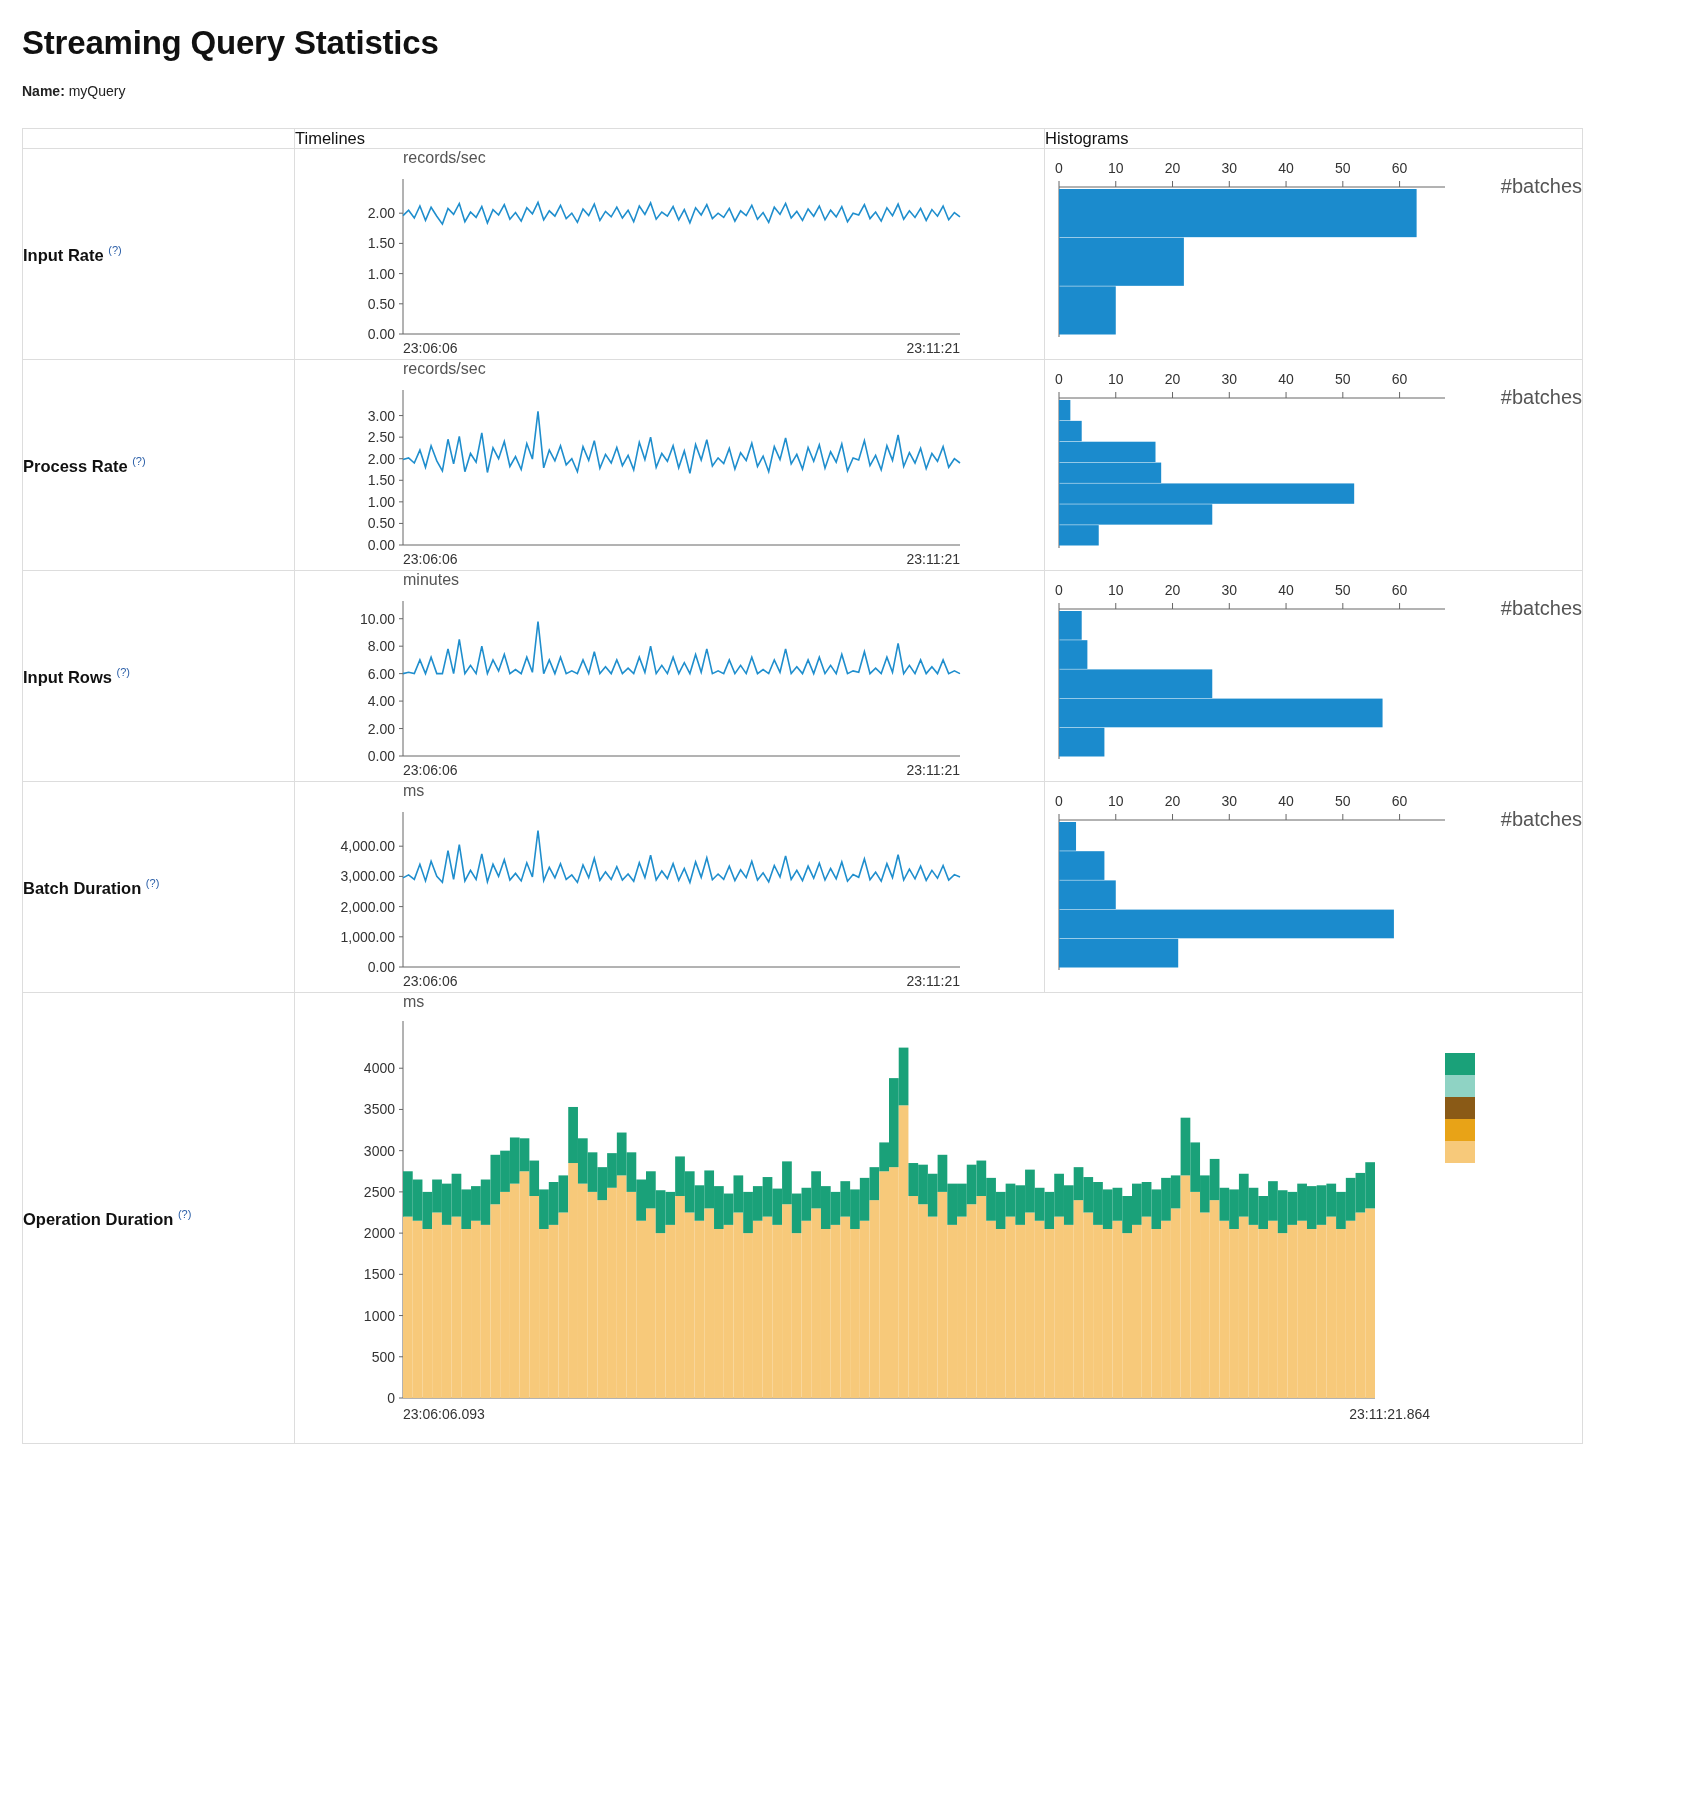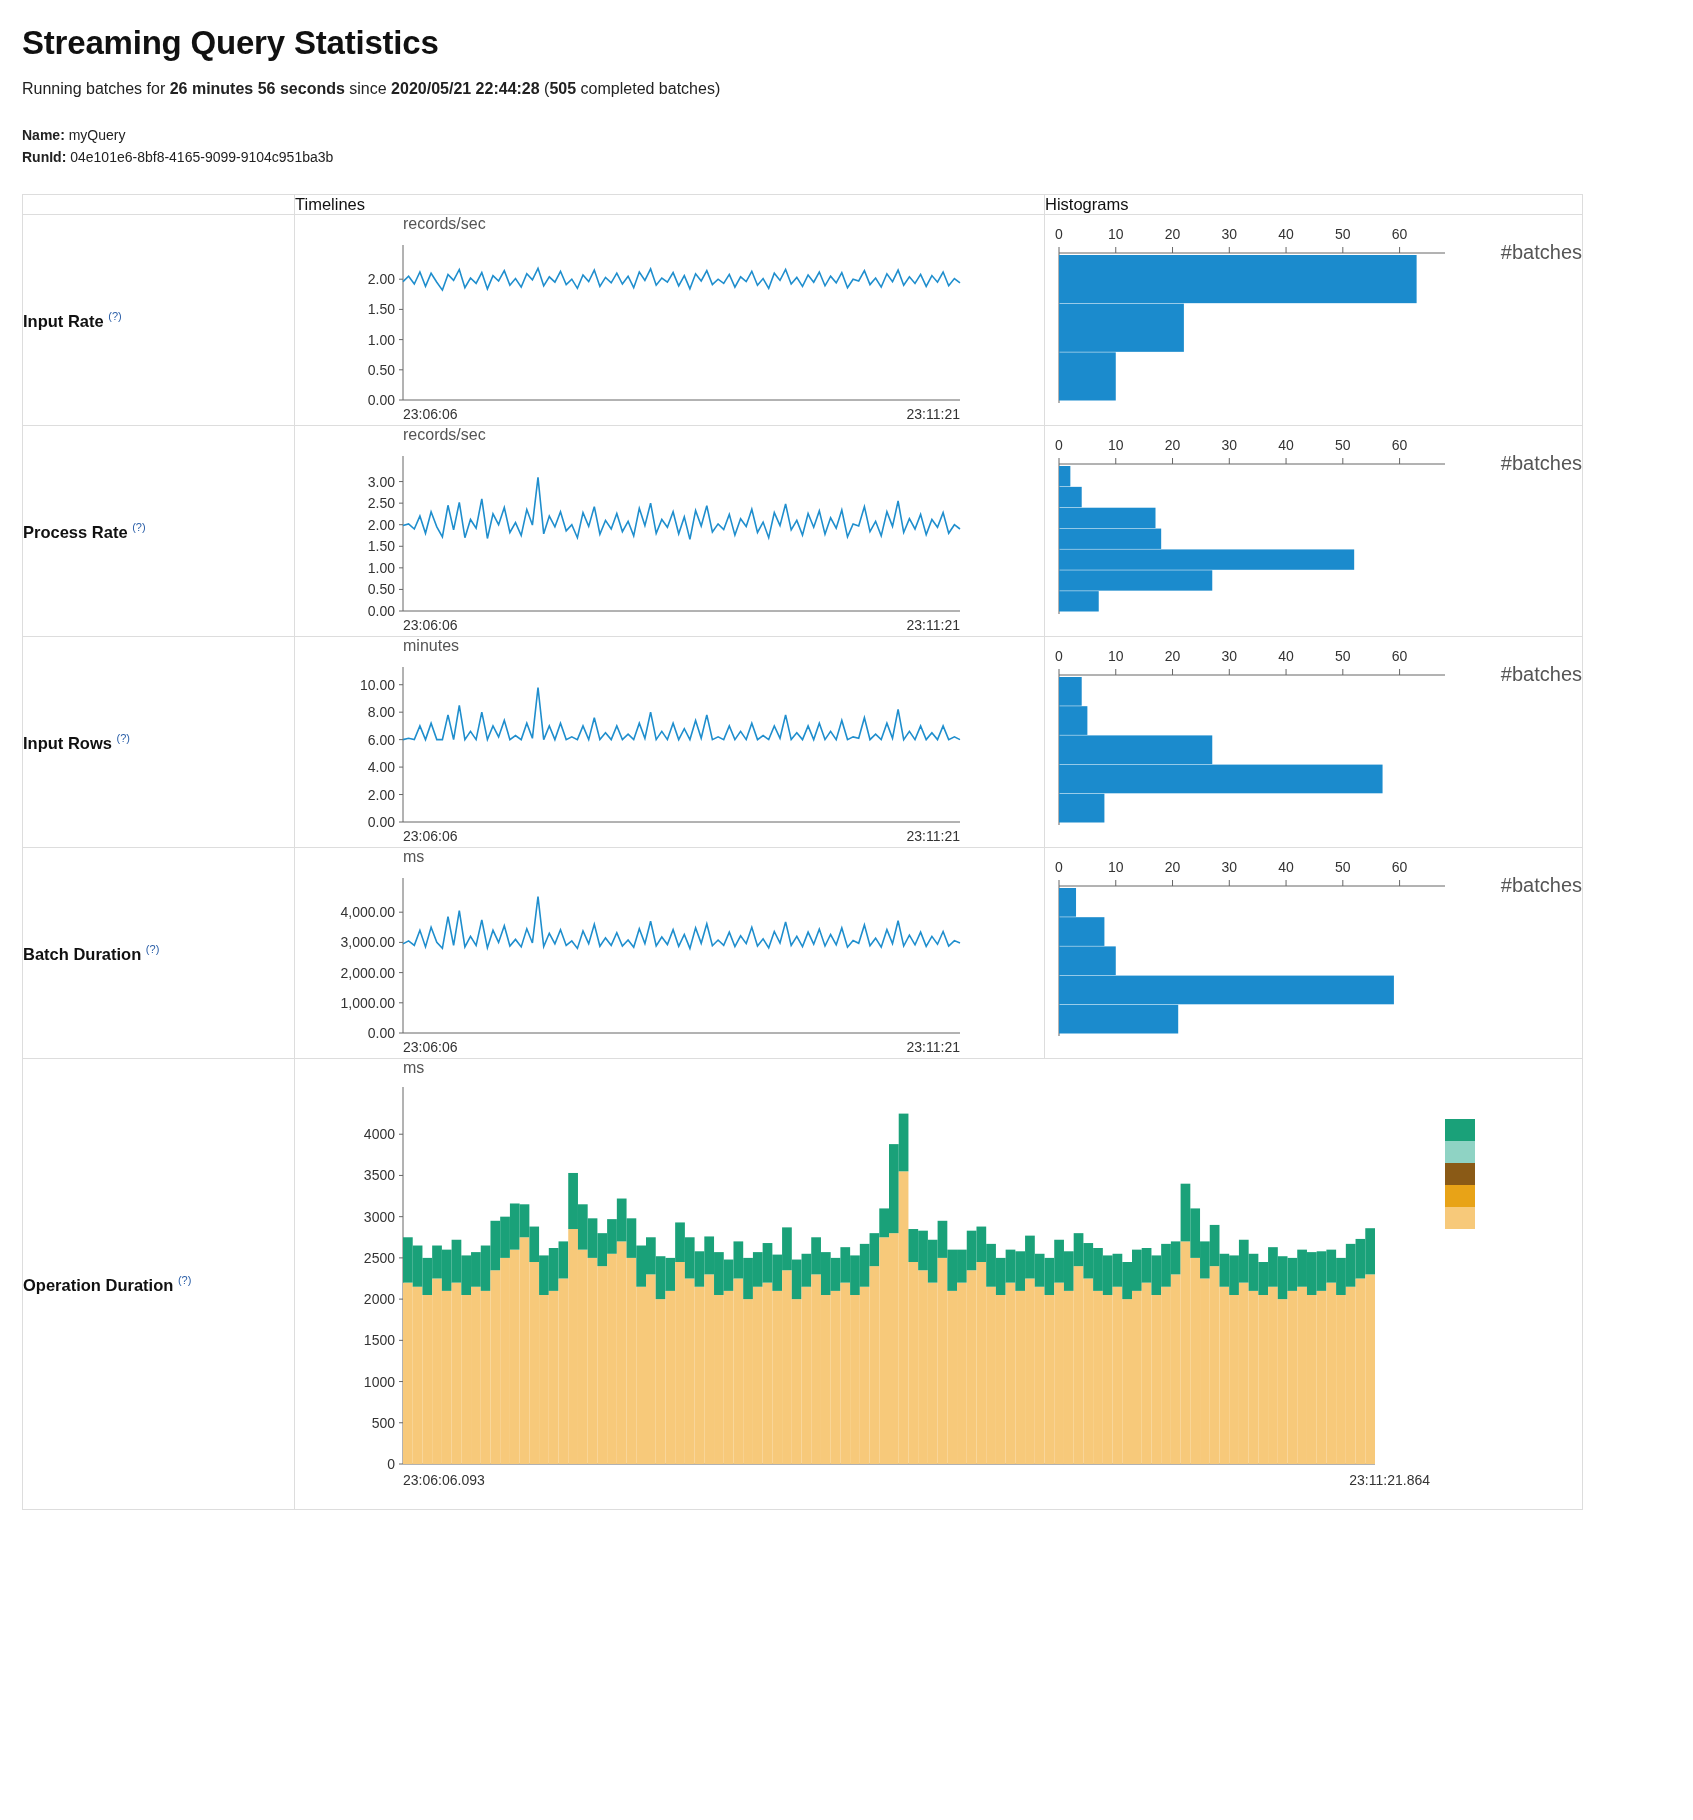--- a/index.html
+++ b/index.html
@@ -95,32 +95,25 @@
   text.tickr { font-size: 14px; fill: #333; font-family: "Liberation Sans", sans-serif; text-anchor: end; }
   text.tickm { font-size: 14px; fill: #333; font-family: "Liberation Sans", sans-serif; text-anchor: middle; }
 </style>
 </head>
 <body>
 
 <div class="page">
 
   <h1 class="title">Streaming Query Statistics</h1>
 
-  <div class="subtitle">
-    <span>Running batches for </span><b>26 minutes 56 seconds</b><span> since </span><b>2020/05/21 22:44:28</b><span> (</span><b>505</b><span> completed batches)</span>
-  </div>
 
   <div class="meta">
     <div>
       <b>Name:</b>
       <span>myQuery</span>
-    </div>
-    <div>
-      <b>RunId:</b>
-      <span>04e101e6-8bf8-4165-9099-9104c951ba3b</span>
     </div>
   </div>
 
   <table class="stats">
     <colgroup>
       <col class="col-label">
         <col class="col-timeline">
         <col class="col-hist">
     </colgroup>
     <thead>

